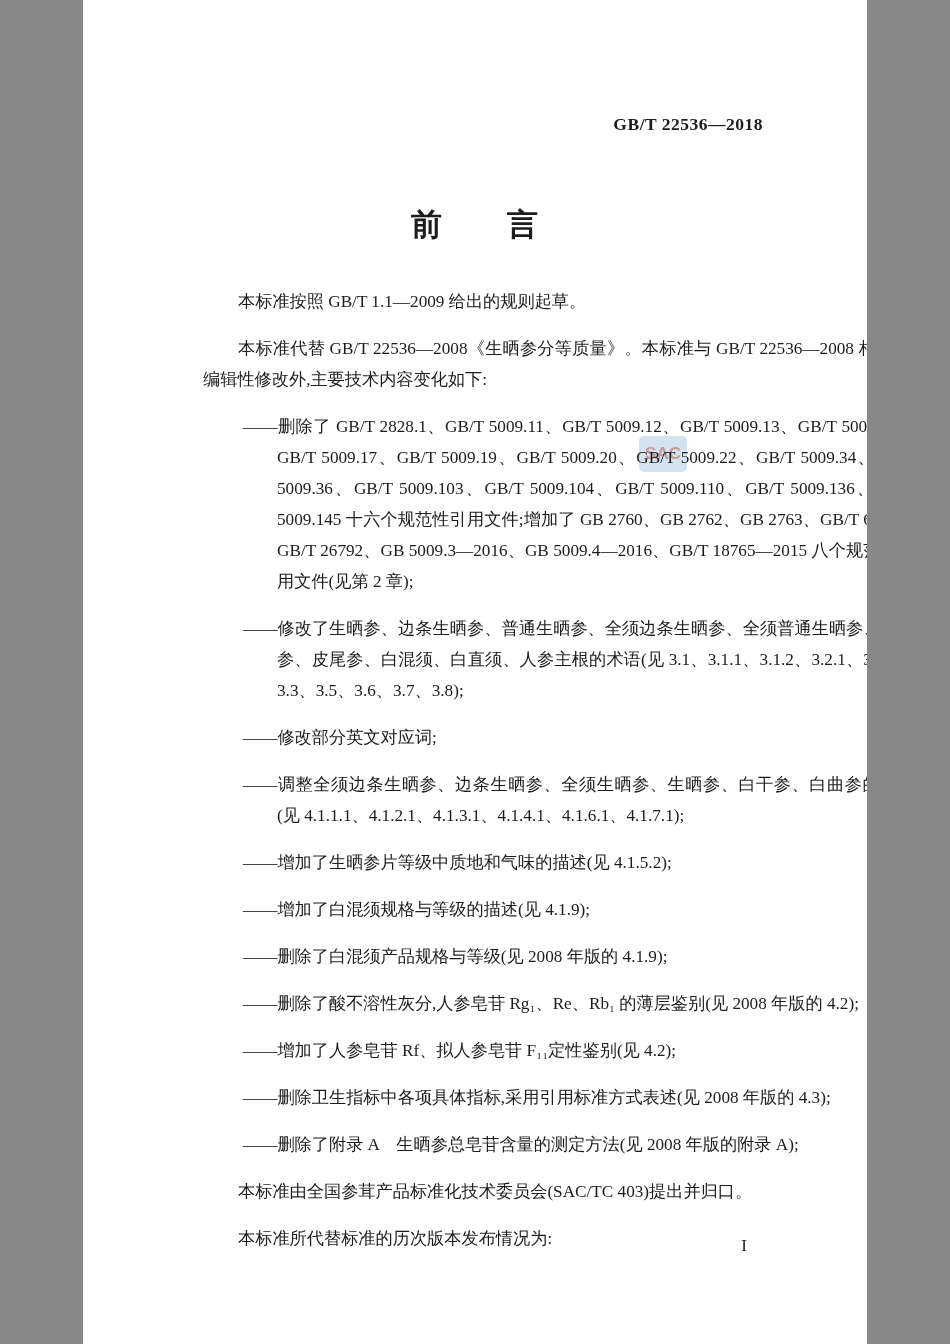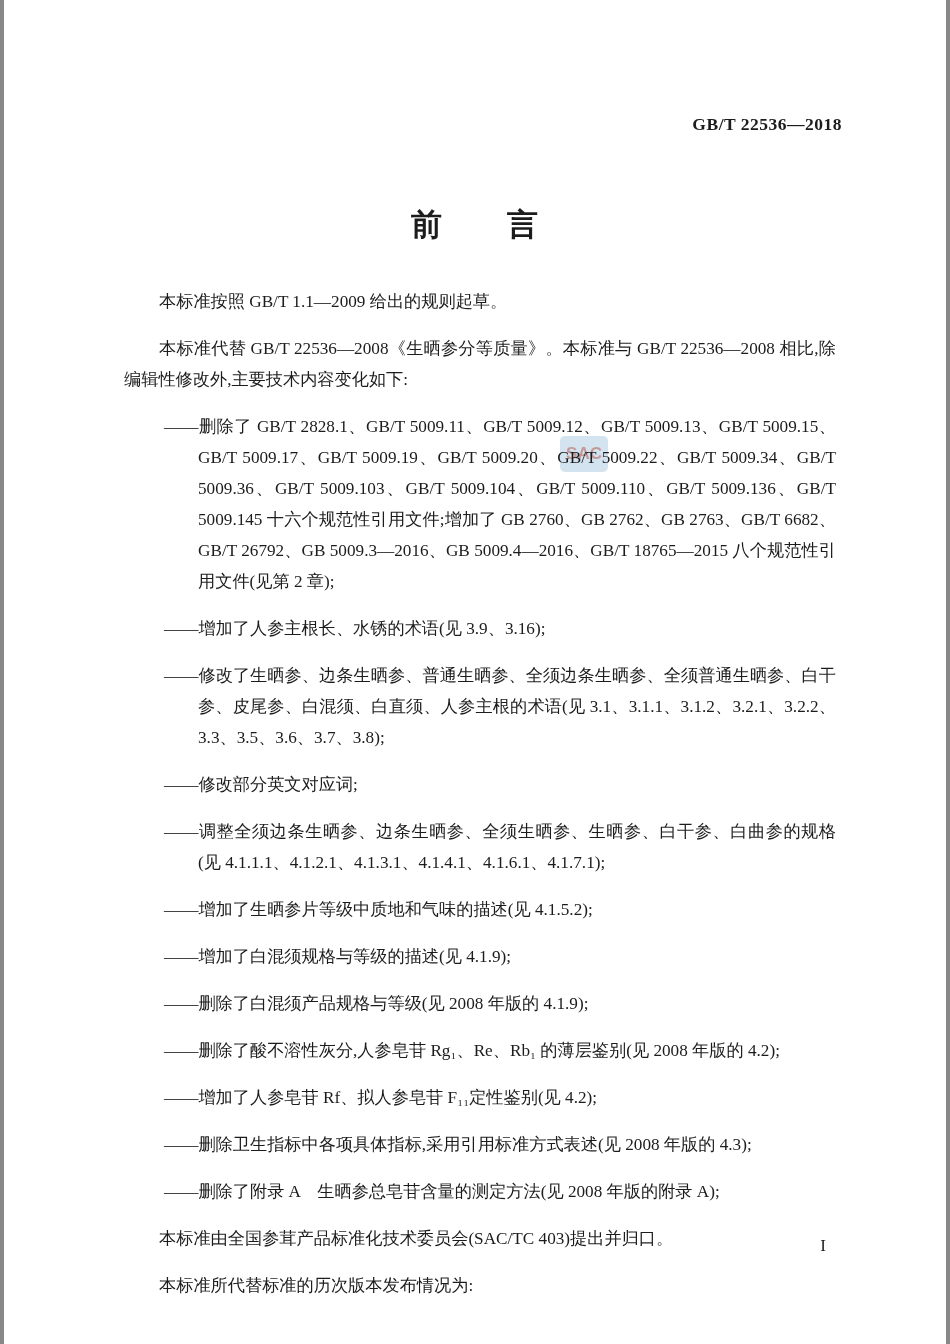--- a/index.html
+++ b/index.html
@@ -1,20 +1,20 @@
 <!DOCTYPE html>
 <html lang="zh"><head>
 <meta charset="utf-8">
 <style>
   html, body { margin: 0; padding: 0; }
   body { background: #888; }
 
   .page {
     position: relative;
-    width: 942px;
+    width: 784px;
     height: 1344px;
     margin: 0 auto;
     background: #ffffff;
     color: #1c1c1c;
     font-family: "Liberation Serif", "DejaVu Serif", serif;
     overflow: hidden;
   }
 
   .std-number {
     position: absolute;
@@ -97,21 +97,20 @@
   <div class="watermark">
     <span>SAC</span>
   </div>
 
   <div class="body-text">
 
     <p class="para">本标准按照 GB/T 1.1—2009 给出的规则起草。</p>
     <p class="para">本标准代替 GB/T 22536—2008《生晒参分等质量》。本标准与 GB/T 22536—2008 相比,除编辑性修改外,主要技术内容变化如下:</p>
 
     <p class="change">——删除了 GB/T 2828.1、GB/T 5009.11、GB/T 5009.12、GB/T 5009.13、GB/T 5009.15、GB/T 5009.17、GB/T 5009.19、GB/T 5009.20、GB/T 5009.22、GB/T 5009.34、GB/T 5009.36、GB/T 5009.103、GB/T 5009.104、GB/T 5009.110、GB/T 5009.136、GB/T 5009.145 十六个规范性引用文件;增加了 GB 2760、GB 2762、GB 2763、GB/T 6682、GB/T 26792、GB 5009.3—2016、GB 5009.4—2016、GB/T 18765—2015 八个规范性引用文件(见第 2 章);</p>
-    <p class="change">——增加了人参主根长、水锈的术语(见 3.9、3.16);</p>
     <p class="change">——修改了生晒参、边条生晒参、普通生晒参、全须边条生晒参、全须普通生晒参、白干参、皮尾参、白混须、白直须、人参主根的术语(见 3.1、3.1.1、3.1.2、3.2.1、3.2.2、3.3、3.5、3.6、3.7、3.8);</p>
     <p class="change">——修改部分英文对应词;</p>
     <p class="change">——调整全须边条生晒参、边条生晒参、全须生晒参、生晒参、白干参、白曲参的规格(见 4.1.1.1、4.1.2.1、4.1.3.1、4.1.4.1、4.1.6.1、4.1.7.1);</p>
     <p class="change">——增加了生晒参片等级中质地和气味的描述(见 4.1.5.2);</p>
     <p class="change">——增加了白混须规格与等级的描述(见 4.1.9);</p>
     <p class="change">——删除了白混须产品规格与等级(见 2008 年版的 4.1.9);</p>
     <p class="change">——删除了酸不溶性灰分,人参皂苷 Rg₁、Re、Rb₁ 的薄层鉴别(见 2008 年版的 4.2);</p>
     <p class="change">——增加了人参皂苷 Rf、拟人参皂苷 F₁₁定性鉴别(见 4.2);</p>
     <p class="change">——删除卫生指标中各项具体指标,采用引用标准方式表述(见 2008 年版的 4.3);</p>
     <p class="change">——删除了附录 A　生晒参总皂苷含量的测定方法(见 2008 年版的附录 A);</p>

